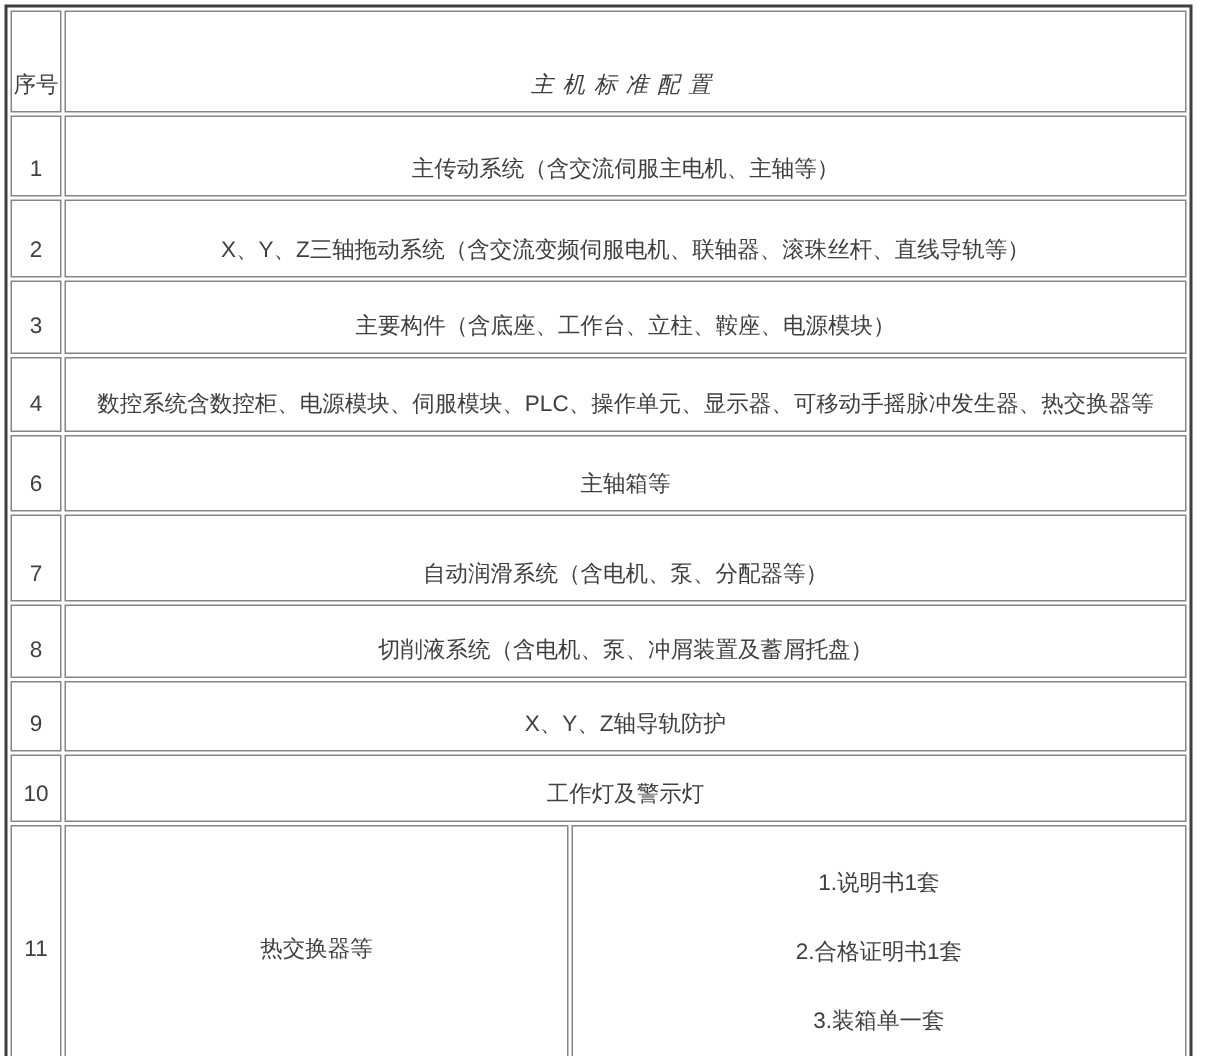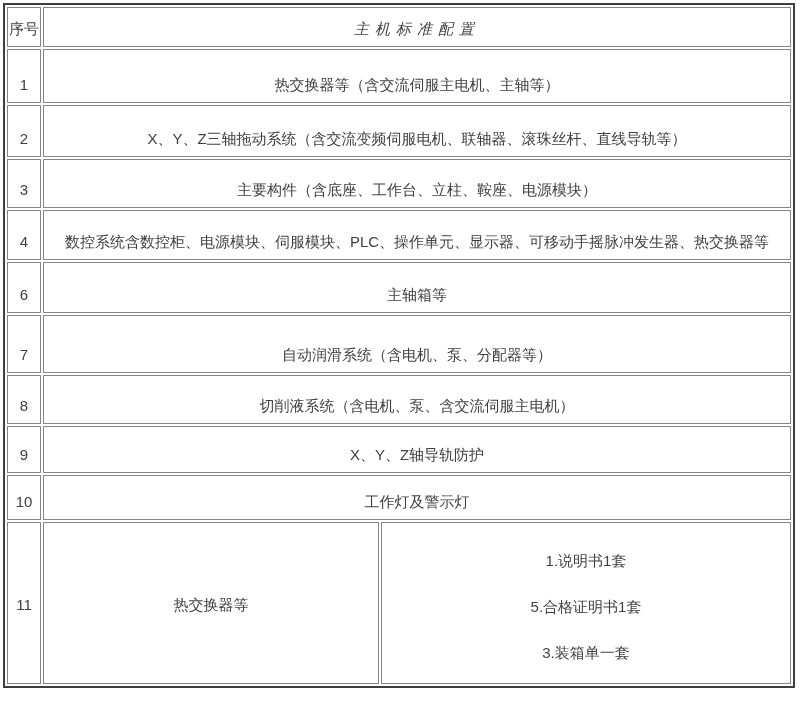--- a/index.html
+++ b/index.html
@@ -51,28 +51,28 @@
 <body>
 
 <table class="config-table">
   <colgroup>
     <col style="width:34px">
     <col style="width:336px">
     <col style="width:410px">
   </colgroup>
 
   <tbody>
-      <tr style="height:40px">
+      <tr style="height:68px">
     <td>序号</td>
     <td class="header-title" colspan="2">主机标准配置</td>
   </tr>
 
   <tr style="height:54px">
     <td>1</td>
-    <td colspan="2">热交换器等（含交流伺服主电机、主轴等）</td>
+    <td colspan="2">主传动系统（含交流伺服主电机、主轴等）</td>
   </tr>
 
   <tr style="height:52px">
     <td>2</td>
     <td colspan="2">X、Y、Z三轴拖动系统（含交流变频伺服电机、联轴器、滚珠丝杆、直线导轨等）</td>
   </tr>
 
   <tr style="height:49px">
     <td>3</td>
     <td colspan="2">主要构件（含底座、工作台、立柱、鞍座、电源模块）</td>
@@ -88,36 +88,36 @@
     <td colspan="2">主轴箱等</td>
   </tr>
 
   <tr style="height:58px">
     <td>7</td>
     <td colspan="2">自动润滑系统（含电机、泵、分配器等）</td>
   </tr>
 
   <tr style="height:49px">
     <td>8</td>
-    <td colspan="2">切削液系统（含电机、泵、含交流伺服主电机）</td>
+    <td colspan="2">切削液系统（含电机、泵、冲屑装置及蓄屑托盘）</td>
   </tr>
 
   <tr style="height:47px">
     <td>9</td>
     <td colspan="2">X、Y、Z轴导轨防护</td>
   </tr>
 
   <tr style="height:45px">
     <td>10</td>
     <td colspan="2">工作灯及警示灯</td>
   </tr>
 
   <tr style="height:144px">
     <td class="vmid">11</td>
     <td class="vmid">热交换器等</td>
     <td class="docs-cell">
       <p>1.说明书1套</p>
-      <p>5.合格证明书1套</p>
+      <p>2.合格证明书1套</p>
       <p>3.装箱单一套</p>
     </td>
   </tr>
 </tbody>
   </table>
 
 </body></html>

